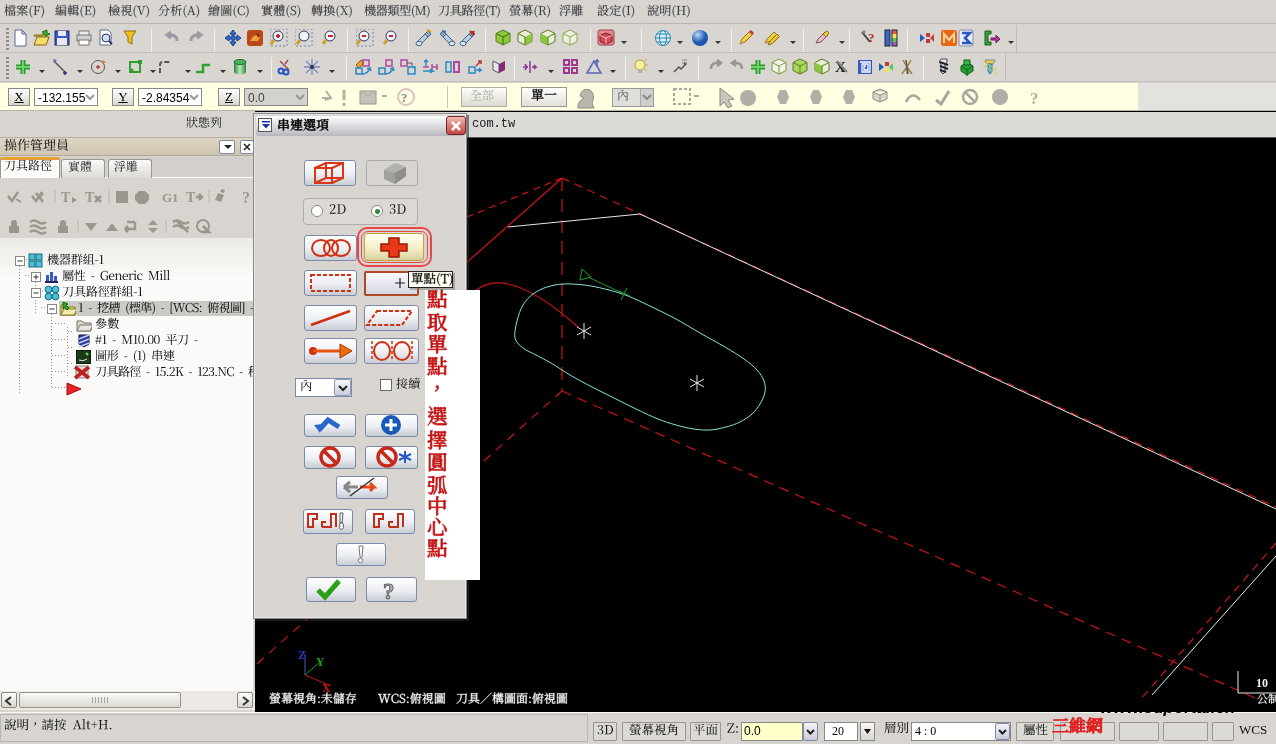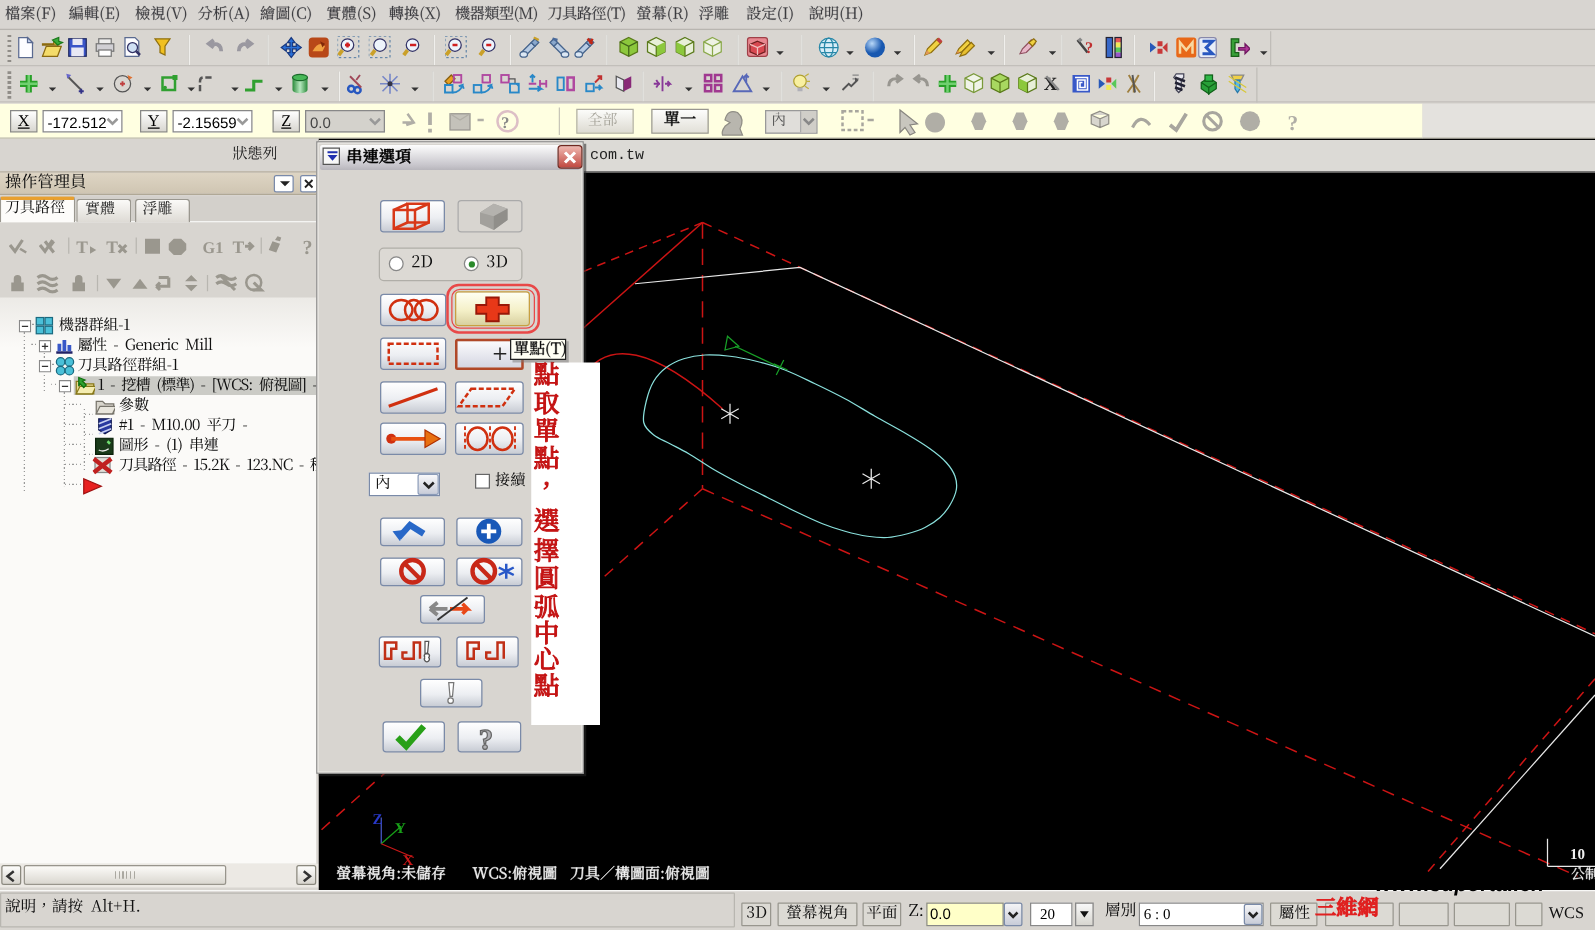--- a/index.html
+++ b/index.html
@@ -629,26 +629,26 @@
     </svg>
 <svg style="position:absolute;left:981.0px;top:58.0px;" width="18" height="18">
       <path d="M4 2 h10 l-2 4 h-6 z" fill="#f0d048" stroke="#888"></path>
       <path d="M7 6 h4 v7 l-2 3 -2 -3 z" fill="#58b8e8" stroke="#2878a8"></path>
       <path d="M2 3 l14 9 M2 7 l14 9" stroke="#d8c838" stroke-width="1"></path>
     </svg>
 <div style="position:absolute;left:1005px;top:54px;width:1px;height:28px;background:#c0bdb8;"></div>
 <div style="position:absolute;left:0;top:83px;width:1138px;height:28px;background:#ffffe1;border-bottom:1px solid #b8b5a8"></div>
 <div style="position:absolute;left:1138px;top:83px;width:138px;height:28px;background:#e4e2de;border-bottom:1px solid #b8b5a8"></div>
 <div style="position:absolute;left:8px;top:88px;width:22px;height:18px;background:linear-gradient(#fff,#d8d6d0);border:1px solid #888;text-align:center;font:13px 'Liberation Serif';text-decoration:underline">X</div>
-<div style="position:absolute;left:34px;top:88px;width:64px;height:18px;background:#fff;border:1px solid #888;font:12px 'Liberation Sans';color:#000;padding-left:3px;line-height:18px">-172.512</div>
+<div style="position:absolute;left:34px;top:88px;width:64px;height:18px;background:#fff;border:1px solid #888;font:12px 'Liberation Sans';color:#000;padding-left:3px;line-height:18px">-132.155</div>
 <svg style="position:absolute;left:85px;top:90px;" width="10" height="14">
       <path d="M1 5 l4 4 4 -4" fill="none" stroke="#999" stroke-width="2"></path>
     </svg>
 <div style="position:absolute;left:112px;top:88px;width:22px;height:18px;background:linear-gradient(#fff,#d8d6d0);border:1px solid #888;text-align:center;font:13px 'Liberation Serif';text-decoration:underline">Y</div>
-<div style="position:absolute;left:138px;top:88px;width:64px;height:18px;background:#fff;border:1px solid #888;font:12px 'Liberation Sans';color:#000;padding-left:3px;line-height:18px">-2.15659</div>
+<div style="position:absolute;left:138px;top:88px;width:64px;height:18px;background:#fff;border:1px solid #888;font:12px 'Liberation Sans';color:#000;padding-left:3px;line-height:18px">-2.84354</div>
 <svg style="position:absolute;left:189px;top:90px;" width="10" height="14">
       <path d="M1 5 l4 4 4 -4" fill="none" stroke="#999" stroke-width="2"></path>
     </svg>
 <div style="position:absolute;left:218px;top:88px;width:22px;height:18px;background:linear-gradient(#fff,#d8d6d0);border:1px solid #888;text-align:center;font:13px 'Liberation Serif';text-decoration:underline">Z</div>
 <div style="position:absolute;left:244px;top:88px;width:64px;height:18px;background:#d4d2cc;border:1px solid #888;font:12px 'Liberation Sans';color:#444;padding-left:3px;line-height:18px">0.0</div>
 <svg style="position:absolute;left:295px;top:90px;" width="10" height="14">
       <path d="M1 5 l4 4 4 -4" fill="none" stroke="#999" stroke-width="2"></path>
     </svg>
 <svg style="position:absolute;left:320px;top:88px;" width="120" height="20">
       <g stroke="#b0aea6" fill="#b0aea6">
@@ -1317,21 +1317,21 @@
 <div style="position:absolute;left:832px;top:724px;font:12px 'Liberation Serif';color:#000">20</div>
 <div style="position:absolute;left:860px;top:722px;width:15px;height:19px;background:linear-gradient(#f8f8f8,#d8d6d0);border:1px solid #888"></div>
 <svg style="position:absolute;left:862px;top:727px;" width="11" height="10">
       <path d="M2 2 h7 l-3.5 5 z" fill="#111"></path>
     </svg>
 <svg style="position:absolute;left:884.0px;top:722.0px;overflow:visible;fill:#111;" width="27.0" height="15.6">
       <use href="#g5c64" transform="translate(0.0,10.2) scale(0.1250,-0.1250)"></use>
       <use href="#g5225" transform="translate(12.5,10.2) scale(0.1250,-0.1250)"></use>
     </svg>
 <div style="position:absolute;left:911px;top:722px;width:100px;height:19px;background:#fff;border:1px solid #888"></div>
-<div style="position:absolute;left:915px;top:724px;font:12px 'Liberation Serif';color:#000">6 : 0</div>
+<div style="position:absolute;left:915px;top:724px;font:12px 'Liberation Serif';color:#000">4 : 0</div>
 <div style="position:absolute;left:995px;top:723px;width:15px;height:17px;background:linear-gradient(#f4f4f6,#c8ccd8);border:1px solid #7a8aa8;border-radius:2px"></div>
 <svg style="position:absolute;left:997px;top:728px;" width="11" height="9">
       <path d="M2 2 l3.5 3.5 L9 2" fill="none" stroke="#222" stroke-width="2"></path>
     </svg>
 <div style="position:absolute;left:1016px;top:722px;width:38px;height:19px;background:#dcdad4;border:1px solid #98968e;border-radius:1px"></div>
 <svg style="position:absolute;left:1022.5px;top:724.0px;overflow:visible;fill:#111;" width="27.0" height="15.6">
       <use href="#g5c6c" transform="translate(0.0,10.2) scale(0.1250,-0.1250)"></use>
       <use href="#g6027" transform="translate(12.5,10.2) scale(0.1250,-0.1250)"></use>
     </svg>
 <div style="position:absolute;left:1060px;top:722px;width:55px;height:19px;background:#dcdad4;border:1px solid #98968e;border-radius:1px"></div>

